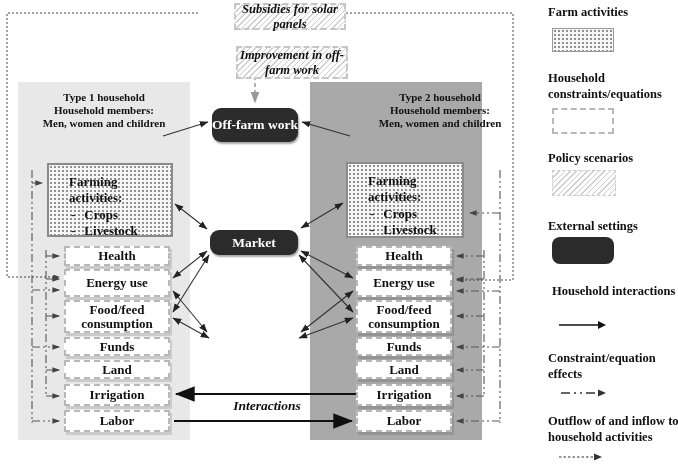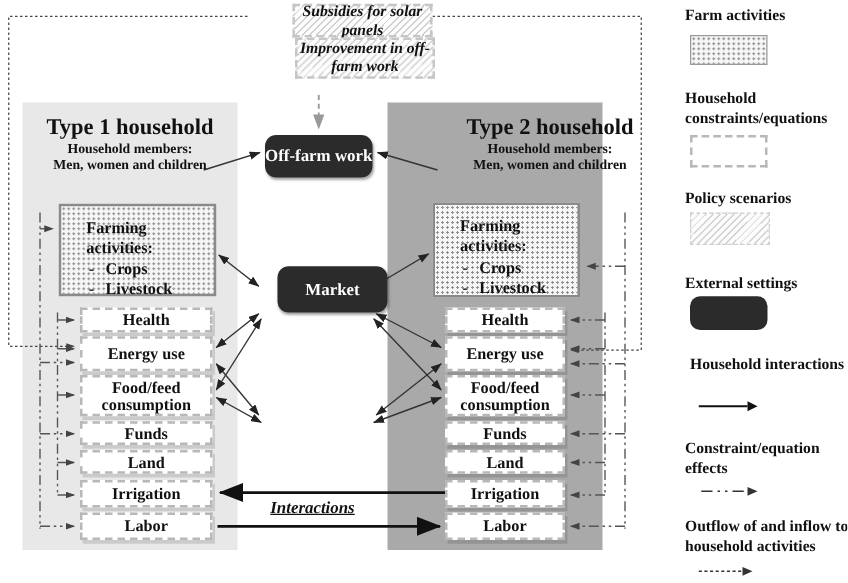--- a/index.html
+++ b/index.html
@@ -6,21 +6,21 @@
   .canvas{
     position:relative;width:678px;height:466px;background:#fff;overflow:hidden;
     font-family:"Liberation Serif","DejaVu Serif",serif;color:#111;
   }
   .abs{position:absolute;}
   .panel{position:absolute;top:82px;width:172px;height:358px;}
   .panel1{left:18px;background:#e8e8e8;}
   .panel2{left:310px;background:#a9a9a9;}
   .overlay{position:absolute;left:0;top:0;width:678px;height:466px;pointer-events:none;}
   .hh{position:absolute;width:172px;text-align:center;}
-  .hh .t{font-size:18px;font-weight:bold;line-height:1.2;}
+  .hh .t{font-size:11px;font-weight:bold;line-height:1.2;}
   .hh .s{font-size:11px;font-weight:bold;line-height:1.2;}
   .farm{
     position:absolute;border:2px solid #8a8a8a;
     background-color:#f6f6f6;
     background-image:radial-gradient(rgba(110,110,110,.75) .8px, transparent 1px);
     background-size:4px 4px;
     font-weight:bold;font-size:13px;line-height:1.25;
     padding:9px 4px 0 20px;box-sizing:border-box;
   }
   .farm .fi{display:flex;gap:9px;padding-left:2px;}
@@ -140,21 +140,21 @@
       <path d="M500,347 H457" marker-end="url(#ahSm)"></path>
       <path d="M484,370 H457" marker-end="url(#ahSm)"></path>
       <path d="M484,396 H457" marker-end="url(#ahSm)"></path>
       <path d="M500,421 H457" marker-end="url(#ahSm)"></path>
     </g>
   </svg>
 
   <div class="pol" style="left:198px;top:3px;width:112px;height:27px;">
     <span>Subsidies for solar panels</span>
   </div>
-  <div class="pol" style="left:200px;top:30px;width:112px;height:33px;align-items:flex-end;">
+  <div class="pol" style="left:200px;top:46px;width:112px;height:33px;">
     <span>Improvement in off-farm work</span>
   </div>
 
   <div class="hh" style="left:18px;top:91px;">
     <div class="t">Type 1 household</div>
     <div class="s">Household members:</div>
     <div class="s">Men, women and children</div>
   </div>
   <div class="hh" style="left:310px;top:91px;padding-left:44px;">
     <div class="t">Type 2 household</div>
@@ -181,21 +181,21 @@
       </div>
     <div class="fi">
         <span>-</span>
         <span>Livestock</span>
       </div>
   </div>
 
   <div class="ext" style="left:212px;top:108px;width:86px;height:34px;">
     <span>Off-farm work</span>
   </div>
-  <div class="ext" style="left:210px;top:213px;width:88px;height:37px;margin-left:12px;">
+  <div class="ext" style="left:210px;top:230px;width:88px;height:25px;">
     <span>Market</span>
   </div>
 
   <div class="cb" style="left:64px;top:246px;width:106px;height:20px;">
       <span>Health</span>
     </div>
   <div class="cb" style="left:64px;top:269px;width:106px;height:28px;">
       <span>Energy use</span>
     </div>
   <div class="cb" style="left:64px;top:300px;width:106px;height:33px;">
@@ -229,21 +229,21 @@
   <div class="cb" style="left:356px;top:360px;width:96px;height:19px;">
       <span>Land</span>
     </div>
   <div class="cb" style="left:356px;top:384px;width:96px;height:22px;">
       <span>Irrigation</span>
     </div>
   <div class="cb" style="left:356px;top:410px;width:96px;height:22px;">
       <span>Labor</span>
     </div>
 
-  <div class="ilabel" style="left:188px;top:398px;width:124px;text-decoration:underline;">Interactions</div>
+  <div class="ilabel" style="left:205px;top:398px;width:124px;">Interactions</div>
 
   <div class="lg-label" style="top:5px;">Farm activities</div>
   <div class="sw sw-stipple" style="left:552px;top:28px;width:62px;height:24px;"></div>
 
   <div class="lg-label" style="top:71px;">Household constraints/equations</div>
   <div class="sw sw-dash" style="left:552px;top:108px;width:62px;height:26px;"></div>
 
   <div class="lg-label" style="top:151px;">Policy scenarios</div>
   <div class="sw sw-hatch" style="left:552px;top:170px;width:64px;height:26px;"></div>
 

